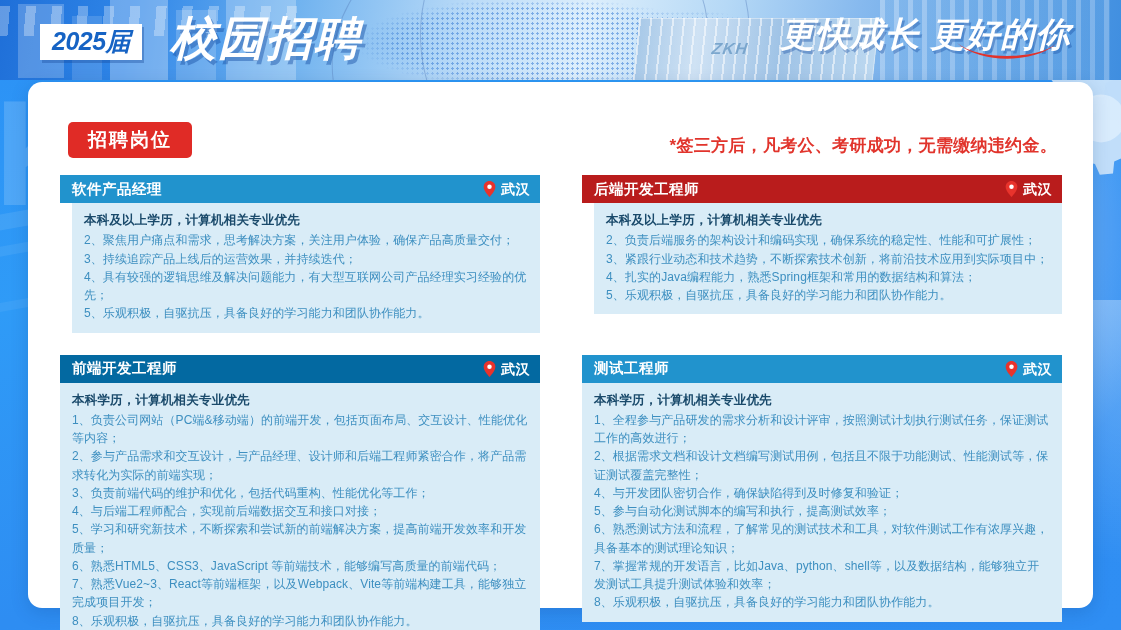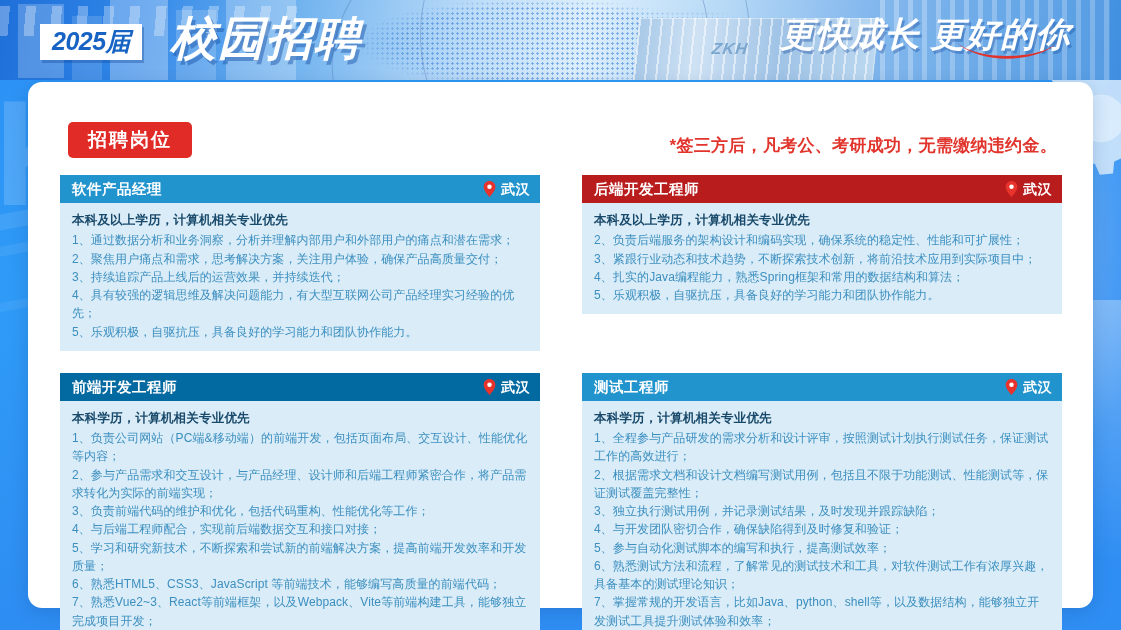--- a/index.html
+++ b/index.html
@@ -266,21 +266,21 @@
     margin-bottom: 1px;
     letter-spacing: .2px;
   }
   .req-item {
     color: #3d8fc0;
     font-size: 12px;
     line-height: 1.52;
     letter-spacing: .1px;
   }
   
-  .card.h-sm .card-body { min-height: 94px; }
+  .card.h-sm .card-body { min-height: 94px; margin-left: 12px; }
   .card.h-lg .card-body { min-height: 215px; }
 </style>
 </head>
 <body>
 
 <div id="root">
 
   <div class="bg-k">K</div>
   <div class="bg-streak bg-s1"></div>
   <div class="bg-streak bg-s2"></div>
@@ -336,21 +336,20 @@
                 <svg class="pin" viewBox="0 0 24 30" aria-hidden="true">
                   <path fill="#e8332c" d="M12 0C5.9 0 1 4.9 1 11c0 8.2 11 19 11 19s11-10.8 11-19C23 4.9 18.1 0 12 0z"></path>
                   <circle cx="12" cy="10.6" r="4.2" fill="#ffffff"></circle>
                 </svg>
               </span>
               <span class="loc-text">武汉</span>
             </div>
           </div>
           <div class="card-body" style="background: rgb(217, 236, 247);">
             <div class="req-title">本科及以上学历，计算机相关专业优先</div>
-            <div class="req-item">1、通过数据分析和业务洞察，分析并理解内部用户和外部用户的痛点和潜在需求；</div>
             <div class="req-item">2、聚焦用户痛点和需求，思考解决方案，关注用户体验，确保产品高质量交付；</div>
             <div class="req-item">3、持续追踪产品上线后的运营效果，并持续迭代；</div>
             <div class="req-item">4、具有较强的逻辑思维及解决问题能力，有大型互联网公司产品经理实习经验的优先；</div>
             <div class="req-item">5、乐观积极，自驱抗压，具备良好的学习能力和团队协作能力。</div>
           </div>
         </div>
         <div class="card h-sm">
           <div class="card-head" style="background: #b91c1c;">
             <div class="card-title">后端开发工程师</div>
             <div class="card-loc">
@@ -406,21 +405,20 @@
                   <circle cx="12" cy="10.6" r="4.2" fill="#ffffff"></circle>
                 </svg>
               </span>
               <span class="loc-text">武汉</span>
             </div>
           </div>
           <div class="card-body" style="background: rgb(217, 236, 247);">
             <div class="req-title">本科学历，计算机相关专业优先</div>
             <div class="req-item">1、全程参与产品研发的需求分析和设计评审，按照测试计划执行测试任务，保证测试工作的高效进行；</div>
             <div class="req-item">2、根据需求文档和设计文档编写测试用例，包括且不限于功能测试、性能测试等，保证测试覆盖完整性；</div>
-            <div class="req-item">3、独立执行测试用例，并记录测试结果，及时发现并跟踪缺陷；</div>
             <div class="req-item">4、与开发团队密切合作，确保缺陷得到及时修复和验证；</div>
             <div class="req-item">5、参与自动化测试脚本的编写和执行，提高测试效率；</div>
             <div class="req-item">6、熟悉测试方法和流程，了解常见的测试技术和工具，对软件测试工作有浓厚兴趣，具备基本的测试理论知识；</div>
             <div class="req-item">7、掌握常规的开发语言，比如Java、python、shell等，以及数据结构，能够独立开发测试工具提升测试体验和效率；</div>
             <div class="req-item">8、乐观积极，自驱抗压，具备良好的学习能力和团队协作能力。</div>
           </div>
         </div>
       </div>
   </div>
 </div>

